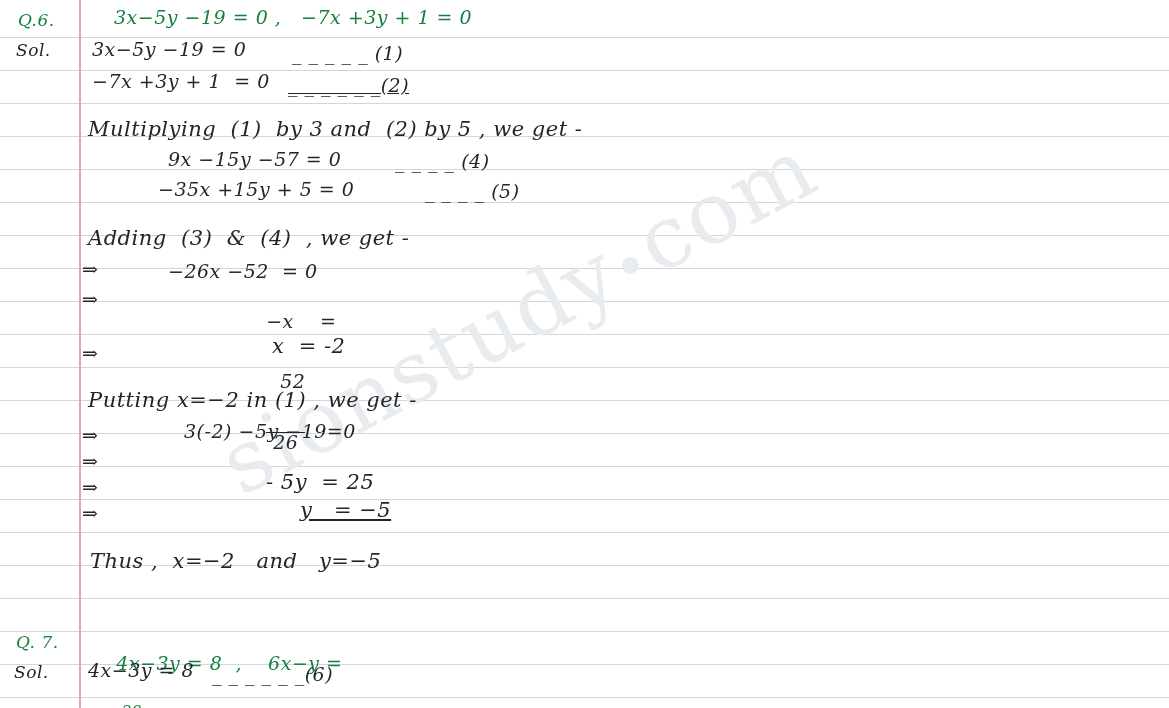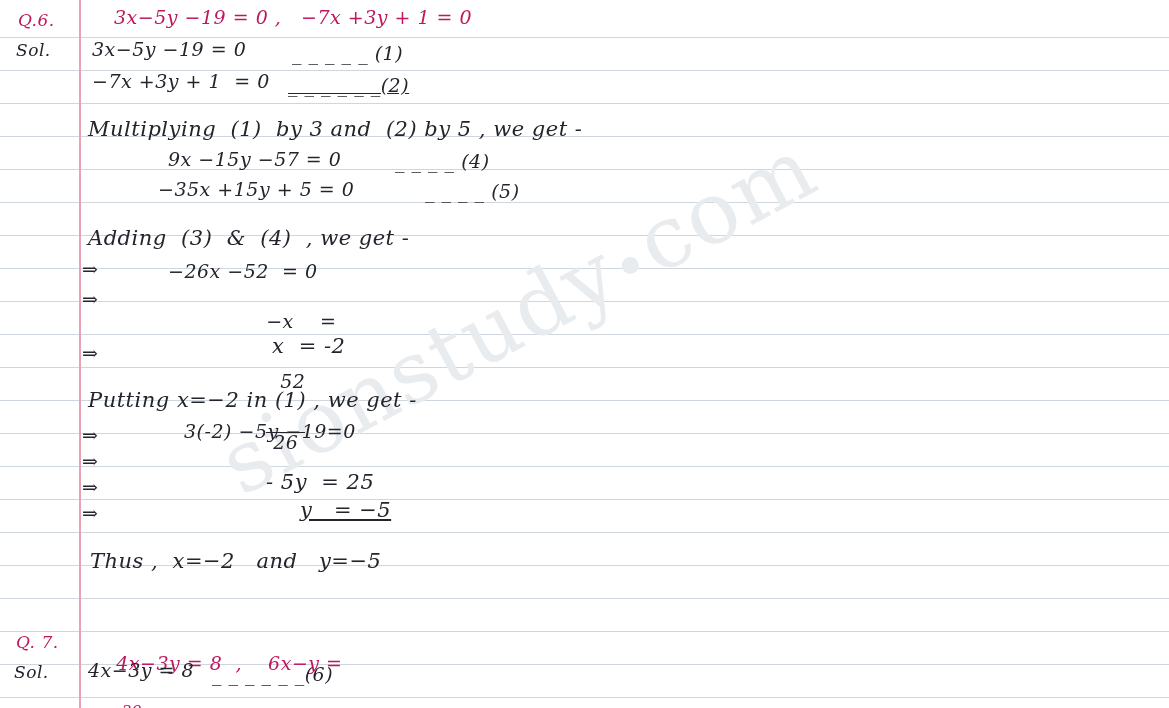--- a/index.html
+++ b/index.html
@@ -59,21 +59,21 @@
 
   
   .ink {
     position: absolute;
     font-family: "DejaVu Serif", serif;
     font-style: italic;
     white-space: pre;
     color: #2b2b35;
     letter-spacing: 0.5px;
   }
-  .ink.blue { color: #be185d; }
+  .ink.blue { color: #15803d; }
   .ink.dark { color: #23242c; }
 
   .qlabel { font-size: 17px; }
   .eq { font-size: 19px; }
   .big { font-size: 21px; }
 
   .frac {
     display: inline-block;
     text-align: center;
     vertical-align: -0.55em;

